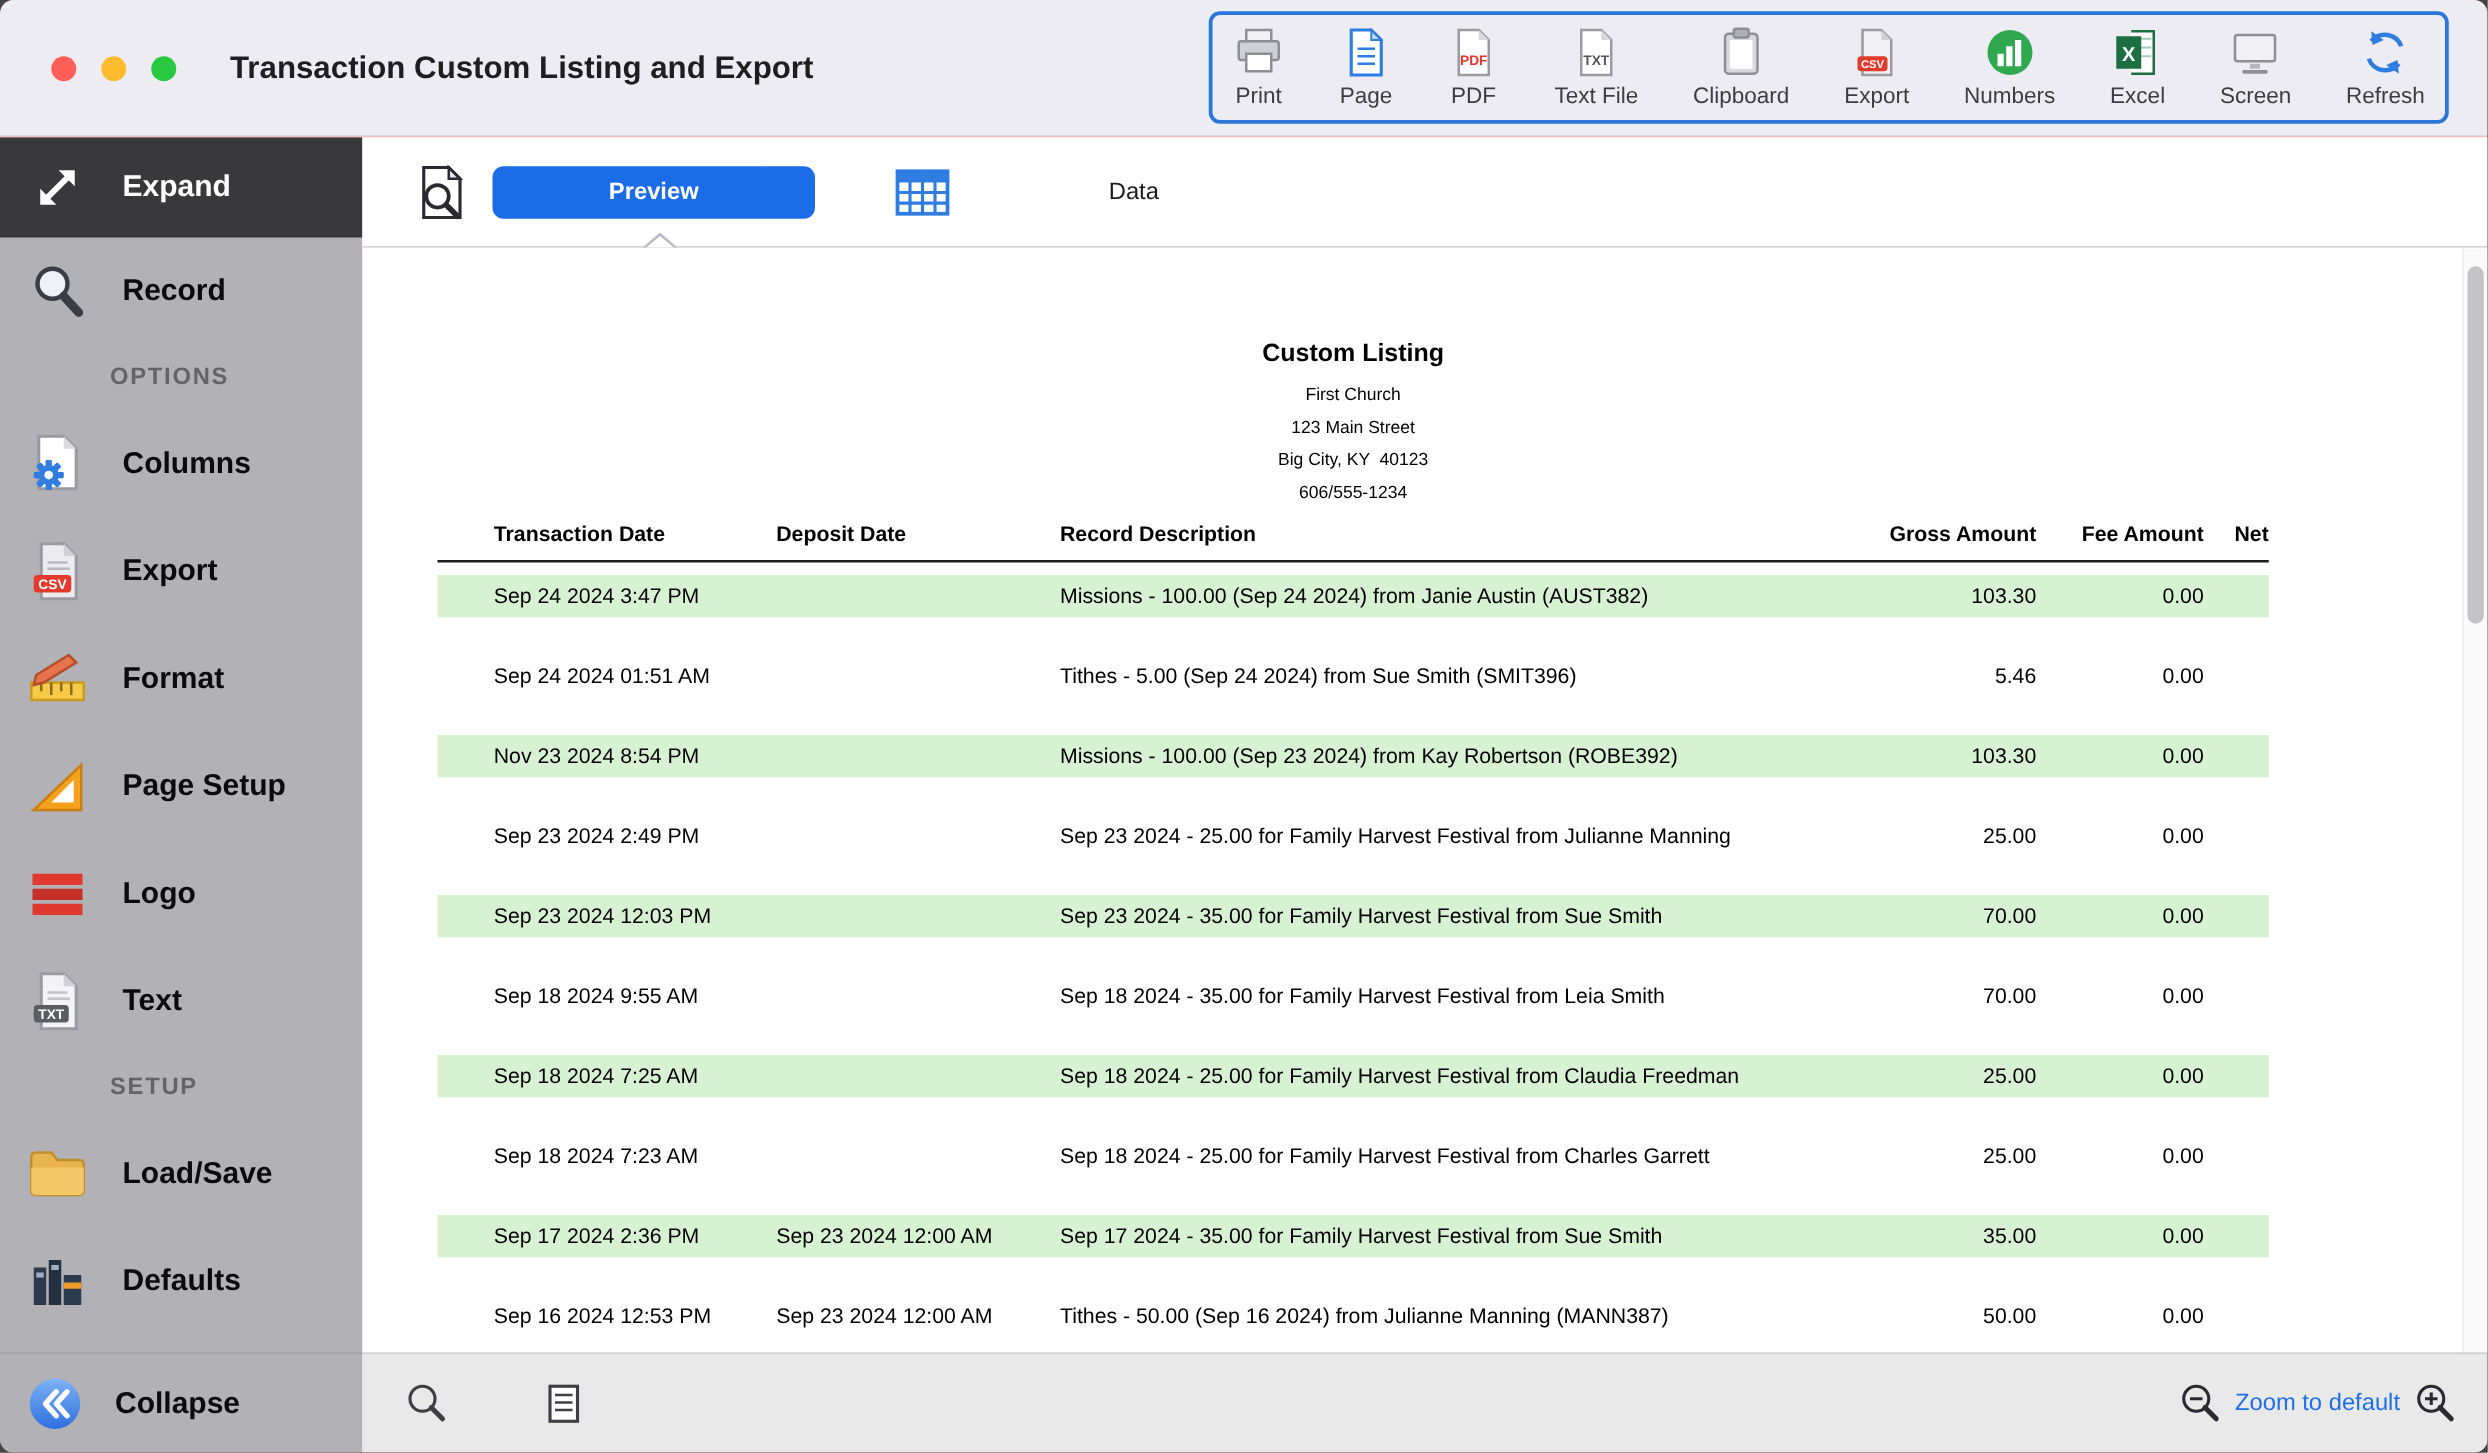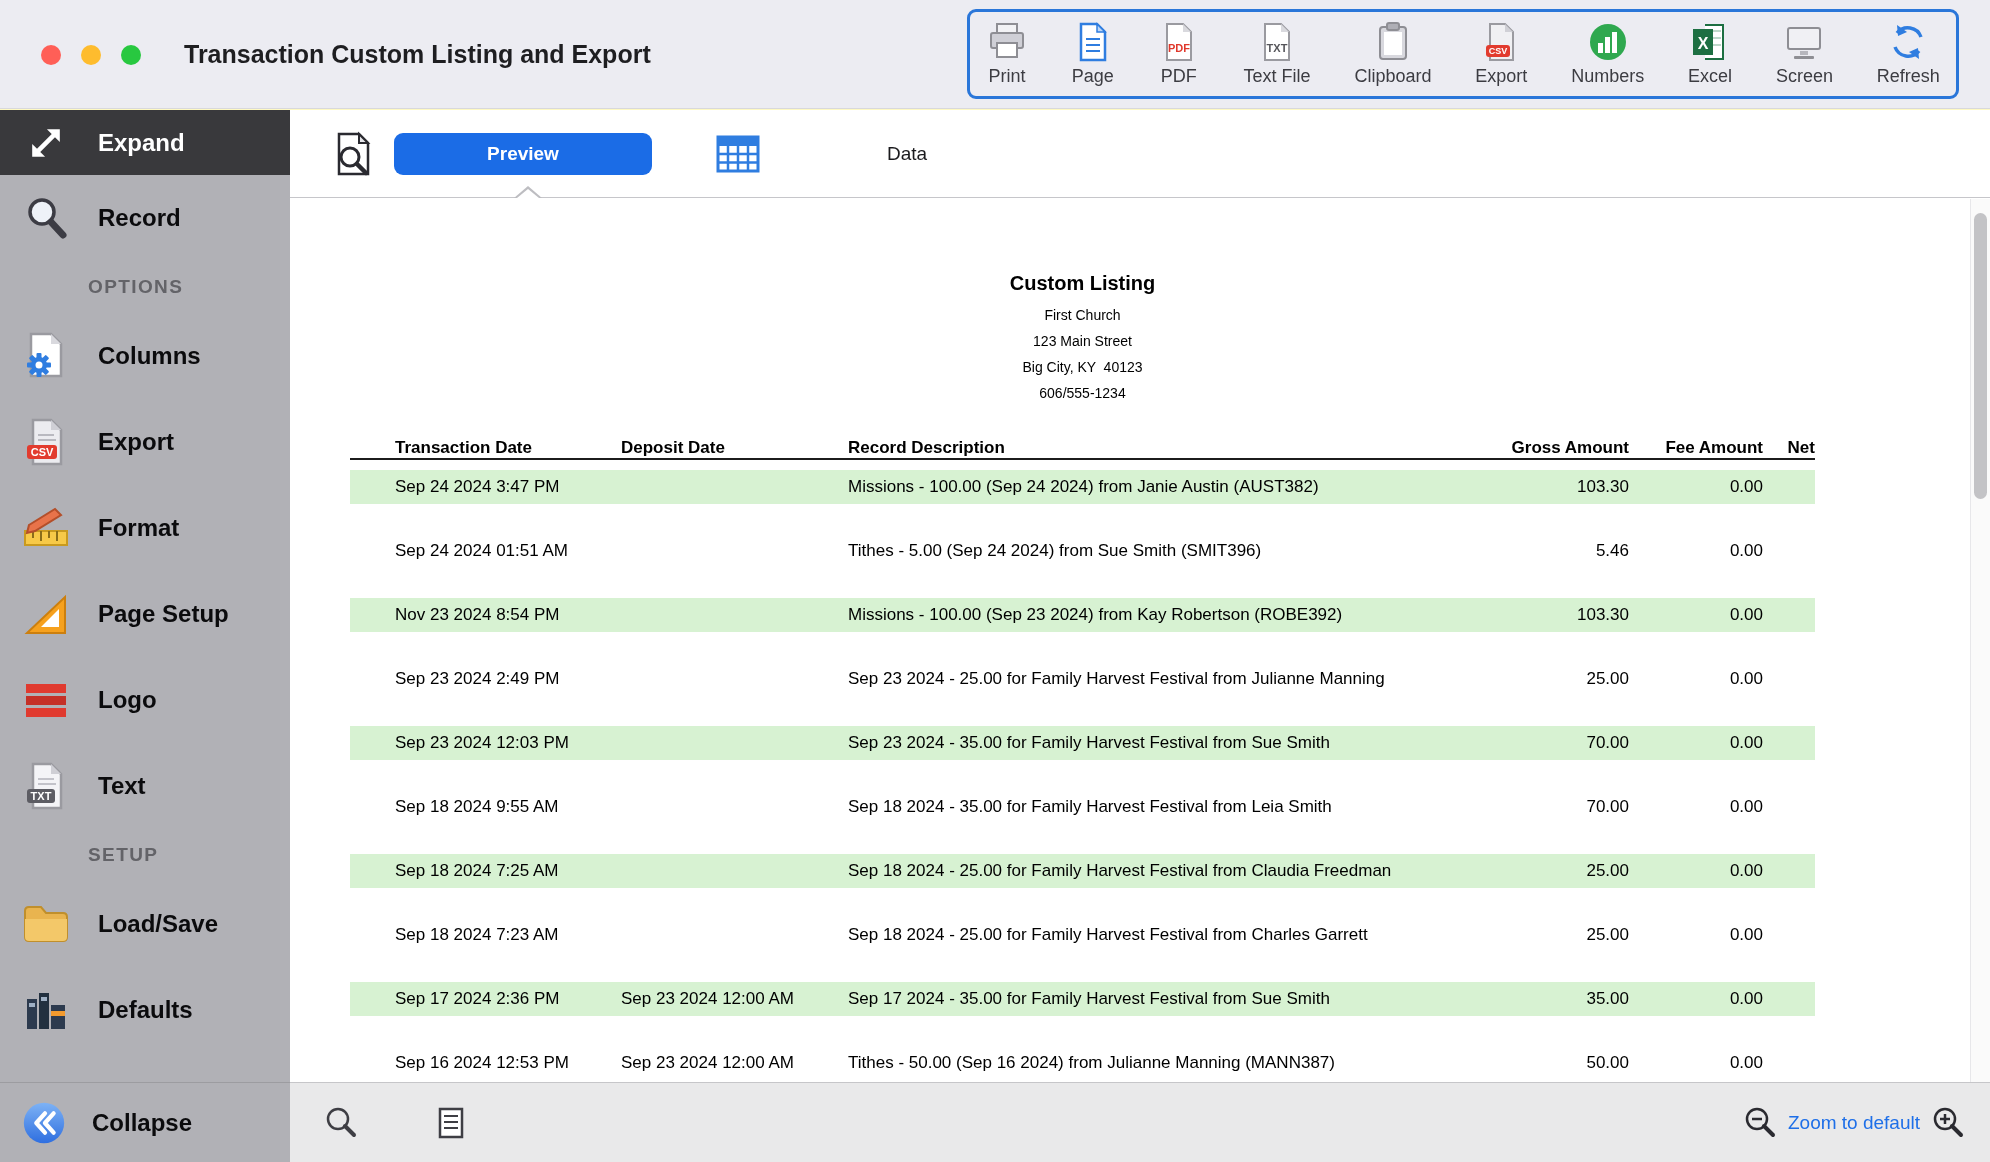--- a/index.html
+++ b/index.html
@@ -1,34 +1,34 @@
 <!DOCTYPE html>
 <html><head>
 <meta charset="utf-8">
 <style>
   * { margin:0; padding:0; box-sizing:border-box; }
   html,body { background:#444; }
   body { font-family:"Liberation Sans","DejaVu Sans",sans-serif; }
-  .window { position:relative; width:1990px; height:1162px; background:#fef9c3; overflow:hidden; }
+  .window { position:relative; width:1990px; height:1162px; background:#fca5a5; overflow:hidden;border-radius:11px; }
 
   
   .titlebar { position:absolute; top:0; left:0; right:0; height:109px; background:#ececf2; border-bottom:1px solid #d8d8dc; }
   .traffic { position:absolute; left:41px; top:45px; display:flex; gap:20px; }
   .tl { width:20px; height:20px; border-radius:50%; display:inline-block; }
   .tl.red { background:#ff5f57; } .tl.yellow { background:#febc2e; } .tl.green { background:#28c840; }
   .win-title { position:absolute; left:184px; top:0; height:108px; line-height:108px; font-size:25px; font-weight:700; color:#1e1e21; }
   .toolbar { position:absolute; left:967px; right:31px; top:9px; height:90px; border:3px solid #2a76d9; border-radius:9px;
              display:flex; justify-content:space-between; align-items:flex-start; padding:7px 16px 0 16px; }
   .tb-item { display:flex; flex-direction:column; align-items:center; cursor:default; }
   .tb-icon { height:46px; display:flex; align-items:center; justify-content:center; }
   .tb-label { font-size:18px; color:#3c3c42; margin-top:1px; white-space:nowrap; }
 
   
   .sidebar { position:absolute; left:0; top:110px; bottom:0; width:290px; background:#b1b1b6; }
-  .expand-row { height:65px; background:#39393c; display:flex; align-items:center; padding-left:20px; }
+  .expand-row { height:80px; background:#39393c; display:flex; align-items:center; padding-left:20px; }
   .expand-row .side-label { color:#fff; }
   .side-item { height:86px; display:flex; align-items:center; padding-left:20px; }
   .side-icon { width:52px; height:52px; margin-right:26px; flex:none; display:flex; align-items:center; justify-content:center; }
   .side-label { font-weight:700; font-size:24px; color:#0b0b0d; white-space:nowrap; }
   .side-header { height:52px; display:flex; align-items:center; padding-left:88px; font-size:19px; font-weight:700;
                  color:#636368; letter-spacing:1.4px; }
   .collapse-row { position:absolute; bottom:0; left:0; width:290px; height:80px; border-top:1px solid #9c9ca0;
                   display:flex; align-items:center; padding-left:18px; background:#b1b1b6; }
   .collapse-row .side-icon { margin-right:22px; }
 
@@ -47,21 +47,21 @@
 
   .preview-area { position:absolute; top:89px; left:0; right:0; bottom:80px; background:#fff; overflow:hidden; }
   .vscrollbar { position:absolute; top:89px; right:0; bottom:80px; width:20px; background:#fafafa; border-left:1px solid #e7e7ea; }
   .vthumb { position:absolute; left:3px; top:14px; width:13px; height:286px; background:#c3c3c6; border-radius:7px; }
 
   
   .doc { margin:0 175px 0 60px; padding-top:70px; }
   .doc-head { text-align:center; color:#000; }
   .doc-title { font-size:20px; font-weight:700; line-height:28px; margin-bottom:5px; }
   .doc-line { font-size:14px; line-height:26px; white-space:pre-wrap; }
-  .thead { display:flex; align-items:flex-end; margin-top:22px; height:32px; border-bottom:2px solid #1c1c1c;
+  .thead { display:flex; align-items:flex-start; margin-top:12px; height:32px; border-bottom:2px solid #1c1c1c;
            font-weight:700; font-size:17px; color:#000; }
   .cell { white-space:nowrap; overflow:hidden; }
   .c1 { width:271px; padding-left:45px; }
   .c2 { width:227px; }
   .c3 { width:646px; }
   .c4 { width:135px; text-align:right; }
   .c5 { width:134px; text-align:right; }
   .c6 { width:52px;  text-align:right; }
   .trow { height:54px; }
   .trow-band { display:flex; align-items:center; height:34px; margin-top:10px; font-size:17px; color:#000; }

